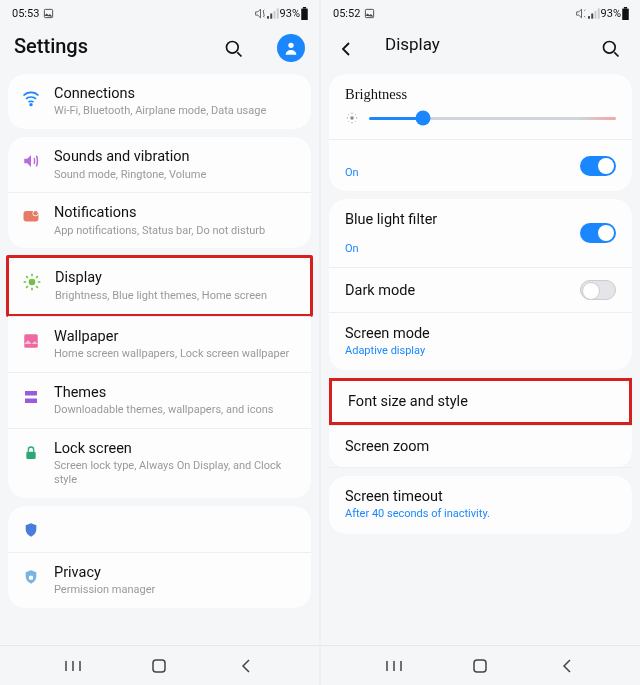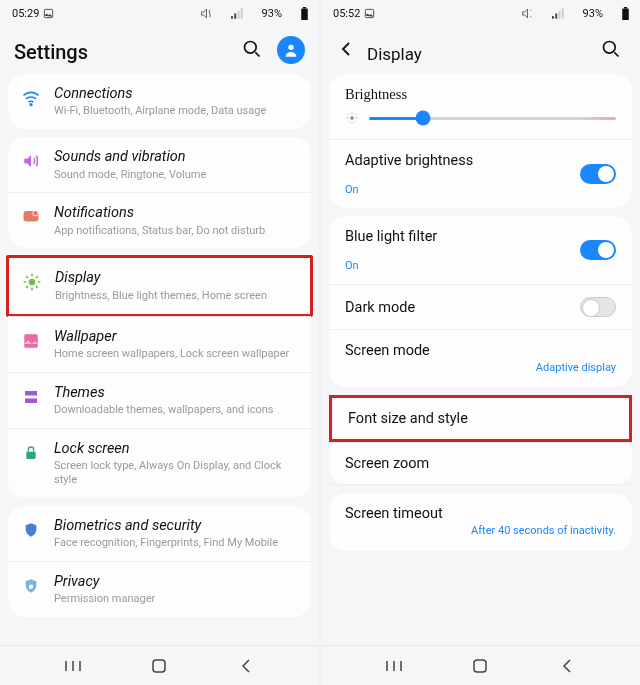--- a/index.html
+++ b/index.html
@@ -24,27 +24,27 @@
     height: 26px;
     display: flex;
     align-items: center;
     justify-content: space-between;
     padding: 0 10px 0 12px;
     font-size: 11px;
     color: #111;
     background: #f5f6f8;
   }
   .sb-left { display:flex; align-items:center; gap:4px; }
-  .sb-right { display:flex; align-items:center; gap:18px; }
+  .sb-right { display:flex; align-items:center; gap:0; }
   .sb-right svg, .sb-left svg { display:block; }
   .header {
     display:flex;
-    align-items:flex-end;
+    align-items:flex-start;
     padding: 8px 14px 10px 14px;
-    gap: 10px;
+    gap: 28px;
   }
   .header .title { font-size: 20px; font-weight: 500; color:#111; flex:1; }
   .header .sub-title { font-size: 17px; font-weight: 400; color:#111; flex:1; }
   .icon-btn { width:30px; height:30px; display:flex; align-items:center; justify-content:center; border-radius:50%; }
   .avatar { background:#1a87ff; color:#fff; border-radius:50%; width:28px; height:28px; display:flex; align-items:center; justify-content:center;}
   .content { flex:1; overflow:hidden; padding: 0 8px; }
   .card {
     background:#fdfdfd;
     border-radius:16px;
     margin-bottom:8px;
@@ -53,21 +53,21 @@
   .row {
     display:flex;
     align-items:flex-start;
     padding: 11px 14px 11px 12px;
     gap: 12px;
     position:relative;
   }
   .row + .row { border-top:1px solid #eee;justify-content:flex-end; }
   .row .icon { width:22px; height:22px; flex:none; display:flex; align-items:center; justify-content:center; margin-top:2px;}
   .row .txt { flex:1; min-width:0; }
-  .row .ttl { font-size:14.5px; color:#111; line-height:1.2;font-style:italic; }
+  .row .ttl { font-size:14.5px; color:#111; line-height:1.2; }
   .row .sub { font-size:11px; color:#9a9a9a; line-height:1.25; margin-top:2px;}
   .highlight { border:3px solid #d62020; margin:-1px -2px; border-radius:2px; }
   .slider-wrap { padding: 8px 16px 14px 16px; display:flex; align-items:center; gap:10px; }
   .slider-track { flex:1; height:3px; background:linear-gradient(to right,#1a87ff 0%, #1a87ff 22%, #cfd4dd 22%, #cfd4dd 85%, #f0a8a0 100%); border-radius:2px; position:relative;}
   .slider-thumb { width:15px; height:15px; background:#1a87ff; border-radius:50%; position:absolute; top:50%; left:22%; transform:translate(-50%,-50%); }
   .toggle { width:36px; height:20px; border-radius:10px; background:#1a87ff; position:relative; flex:none;}
   .toggle:after { content:""; width:16px; height:16px; background:#fff; border-radius:50%; position:absolute; top:2px; right:2px;}
   .toggle.off { background:#e3e5e9; border:1px solid #ccc; }
   .toggle.off:after { background:#fff; right:auto; left:1px; top:1px; width:16px; height:16px; border:0.5px solid #ccc;}
   .navbar {
@@ -79,32 +79,32 @@
     border-top:0.5px solid rgba(0,0,0,0.06);
     padding: 0 30px;
   }
   .nav-icon { width:20px; height:20px; display:flex; align-items:center; justify-content:center;}
   .brightness-title{ font-size:14.5px; color:#111; padding:12px 16px 0 16px;font-family:Liberation Serif, serif;}
   .row-flex{ display:flex; align-items:center; justify-content:space-between; padding:12px 16px;}
   .row-flex .left .ttl{font-size:14.5px;color:#111;}
   .row-flex .left .sub{font-size:11px;color:#1a87ff;margin-top:14px;}
   .row-simple{ padding:12px 16px;}
   .row-simple .ttl{font-size:14.5px;color:#111;}
-  .row-simple .sub{font-size:11px;color:#9a9a9a;margin-top:2px; line-height:1.3;text-align:right;}
+  .row-simple .sub{font-size:11px;color:#9a9a9a;margin-top:2px; line-height:1.3;}
   .row-simple .sub.blue{color:#1a87ff;}
   .divider{height:1px;background:#eee;margin:0 0;}
   .highlight-box{border:3px solid #d62020;}
 </style>
 </head>
 <body>
 
 <div class="phone left">
   <div class="statusbar">
     <div class="sb-left">
-      <span>05:29</span>
+      <span>05:53</span>
       <svg width="11" height="11" viewBox="0 0 24 24" fill="#444">
           <rect x="3" y="3" width="18" height="18" rx="2" fill="none" stroke="#444" stroke-width="2"></rect>
           <path d="M3 17l5-5 4 4 3-3 6 6"></path>
         </svg>
     </div>
     <div class="sb-right">
       <svg width="13" height="13" viewBox="0 0 24 24" fill="#444">
           <path d="M3 9v6h4l5 5V4L7 9H3zM19 5l-2 2m0 10l2 2M17 7l2 10" stroke="#444" stroke-width="1.5" fill="none"></path>
         </svg>
       <svg width="13" height="11" viewBox="0 0 20 16">
@@ -233,24 +233,20 @@
         </div>
       </div>
     </div>
 
     <div class="card">
       <div class="row">
         <div class="icon">
           <svg width="16" height="18" viewBox="0 0 24 24" fill="#4a7cd9">
               <path d="M12 2l8 3v6c0 5-3 9-8 11-5-2-8-6-8-11V5l8-3z"></path>
             </svg>
-        </div>
-        <div class="txt">
-          <div class="ttl">Biometrics and security</div>
-          <div class="sub">Face recognition, Fingerprints, Find My Mobile</div>
         </div>
       </div>
       <div class="row">
         <div class="icon">
           <svg width="16" height="18" viewBox="0 0 24 24" fill="#7ab3e0">
               <path d="M12 2l8 3v6c0 5-3 9-8 11-5-2-8-6-8-11V5l8-3z"></path>
               <rect x="9" y="10" width="6" height="6" rx="1" fill="#fff"></rect>
             </svg>
         </div>
         <div class="txt">
@@ -333,21 +329,20 @@
               <path d="M12 3v2M12 19v2M3 12h2M19 12h2M6 6l1 1M17 17l1 1M6 18l1-1M17 7l1-1"></path>
             </g>
           </svg>
         <div class="slider-track">
           <div class="slider-thumb"></div>
         </div>
       </div>
       <div class="divider"></div>
       <div class="row-flex">
         <div class="left">
-          <div class="ttl">Adaptive brightness</div>
           <div class="sub">On</div>
         </div>
         <div class="toggle"></div>
       </div>
     </div>
 
     <div class="card">
       <div class="row-flex">
         <div class="left">
           <div class="ttl">Blue light filter</div>

